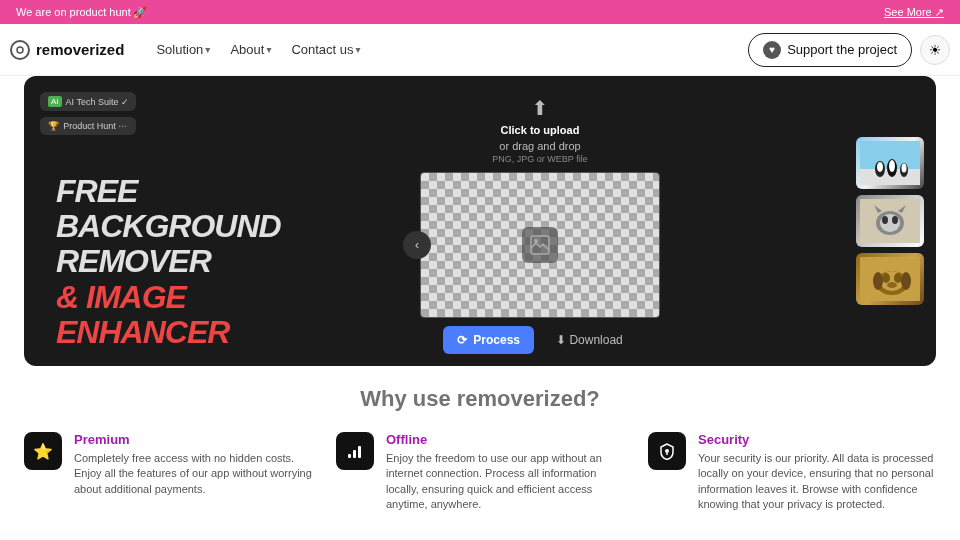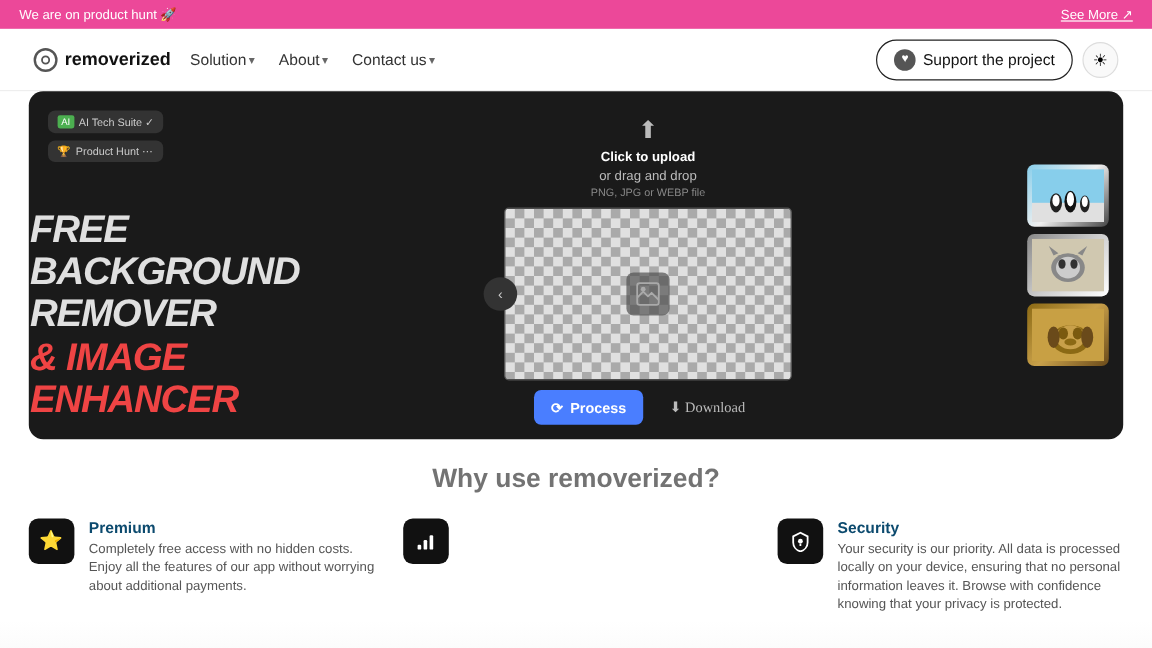--- a/index.html
+++ b/index.html
@@ -16,24 +16,24 @@
       padding: 4px 16px;
       height: 24px;
     }
     .top-banner-left { display: flex; align-items: center; gap: 4px; }
     .top-banner-right { display: flex; align-items: center; gap: 4px; cursor: pointer; text-decoration: underline; }
 
     
     .navbar {
       display: flex;
       align-items: center;
-      padding: 0 28px;
+      padding: 0 10px;
       height: 52px;
       border-bottom: 1px solid #eee;
-      gap: 8px;
+      gap: 24px;
     }
     .logo { display: flex; align-items: center; gap: 6px; font-weight: 700; font-size: 15px; color: #111; }
     .logo-circle { width: 20px; height: 20px; border-radius: 50%; border: 2px solid #555; display: flex; align-items: center; justify-content: center; }
     .nav-links { display: flex; align-items: center; gap: 4px; flex: 1; }
     .nav-item { display: flex; align-items: center; gap: 2px; padding: 6px 8px; font-size: 13px; color: #333; cursor: pointer; border-radius: 4px; }
     .chevron { font-size: 10px; color: #666; }
     .nav-right { display: flex; align-items: center; gap: 8px; margin-left: auto; }
     .support-btn {
       display: flex; align-items: center; gap: 6px;
       border: 1.5px solid #222; border-radius: 20px;
@@ -50,21 +50,21 @@
       border-radius: 12px;
       height: 290px;
       display: flex;
       position: relative;
       overflow: hidden;
     }
 
     
     .hero-left {
       width: 200px;
-      padding: 20px 1px;
+      padding: 20px 32px;
       display: flex;
       flex-direction: column;
       justify-content: flex-end;
       padding-bottom: 16px;
     }
     .hero-title {
       font-size: 32px;
       font-weight: 900;
       color: #e0e0e0;
       line-height: 1.1;
@@ -146,21 +146,20 @@
       display: flex; align-items: center; gap: 6px;
       background: #4a7eff; color: #fff; border: none;
       padding: 7px 14px; border-radius: 6px; font-size: 12px;
       font-weight: 600; cursor: pointer;
     }
     .btn-download {
       display: flex; align-items: flex-end; gap: 6px;
       background: transparent; color: #bbb; border: none;
       padding: 7px 14px; border-radius: 6px; font-size: 12px;
       cursor: pointer;
-      font-family: Liberation Serif, serif;
     }
 
     
     .hero-right {
       width: 80px;
       display: flex;
       flex-direction: column;
       justify-content: center;
       gap: 6px;
       padding-right: 10px;
@@ -202,21 +201,21 @@
       gap: 12px;
     }
     .feature-icon-wrap {
       width: 38px; height: 38px; min-width: 38px;
       background: #111; border-radius: 8px;
       display: flex; align-items: center; justify-content: center;
       font-size: 16px; color: #fff;
     }
     .feature-content {}
     .feature-title {
-      font-size: 13px; font-weight: 700; color: #0c4a6e; margin-bottom: 4px;
+      font-size: 13px; font-weight: 700; color: #a21caf; margin-bottom: 4px;
     }
     .feature-desc {
       font-size: 11px; color: #555; line-height: 1.4;
     }
 
     
     .bottom-partial {
       height: 40px;
       background: linear-gradient(to bottom, #fff, #f9f9f9);
       margin-top: 4px;
@@ -384,20 +383,24 @@
     </div>
 
     <div class="feature">
       <div class="feature-icon-wrap">
         <svg width="18" height="18" viewBox="0 0 18 18" fill="none">
           <rect x="2" y="12" width="3" height="4" rx="1" fill="#fff"></rect>
           <rect x="7" y="8" width="3" height="8" rx="1" fill="#fff"></rect>
           <rect x="12" y="4" width="3" height="12" rx="1" fill="#fff"></rect>
         </svg>
       </div>
+      <div class="feature-content">
+        <div class="feature-title">Offline</div>
+        <div class="feature-desc">Enjoy the freedom to use our app without an internet connection. Process all information locally, ensuring quick and efficient access anytime, anywhere.</div>
+      </div>
     </div>
 
     <div class="feature">
       <div class="feature-icon-wrap">
         <svg width="18" height="18" viewBox="0 0 18 18" fill="none">
           <path d="M9 2L3 5v5c0 3.5 2.5 6.5 6 7.5 3.5-1 6-4 6-7.5V5L9 2z" stroke="#fff" stroke-width="1.5" fill="none"></path>
           <circle cx="9" cy="9" r="2" fill="#fff"></circle>
           <line x1="9" y1="11" x2="9" y2="13" stroke="#fff" stroke-width="1.5"></line>
         </svg>
       </div>

